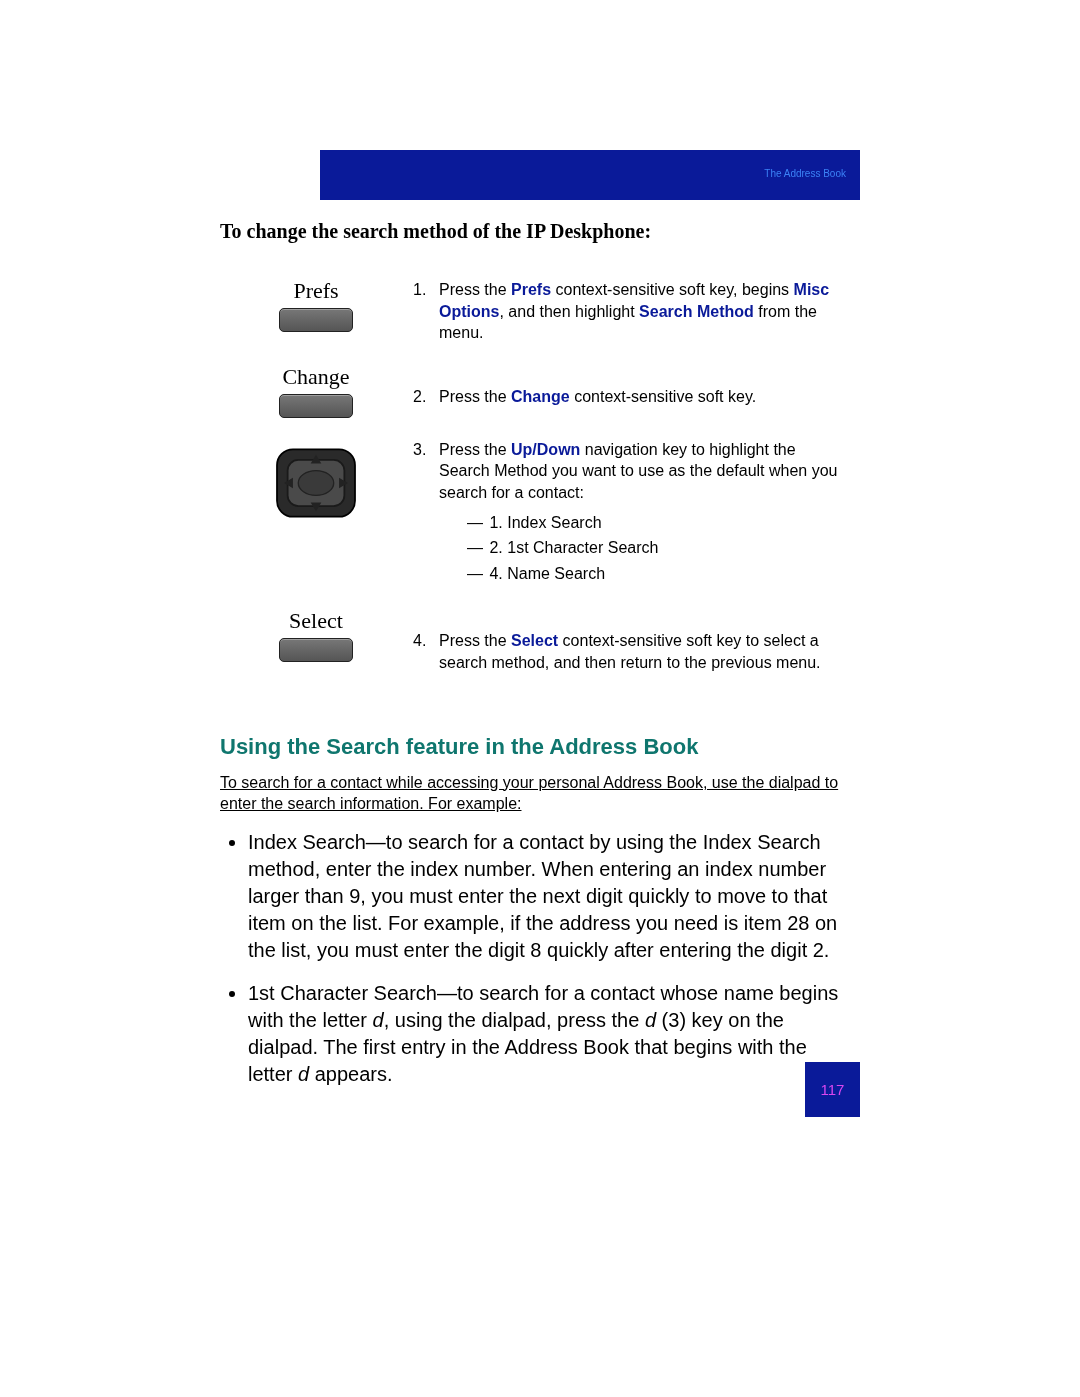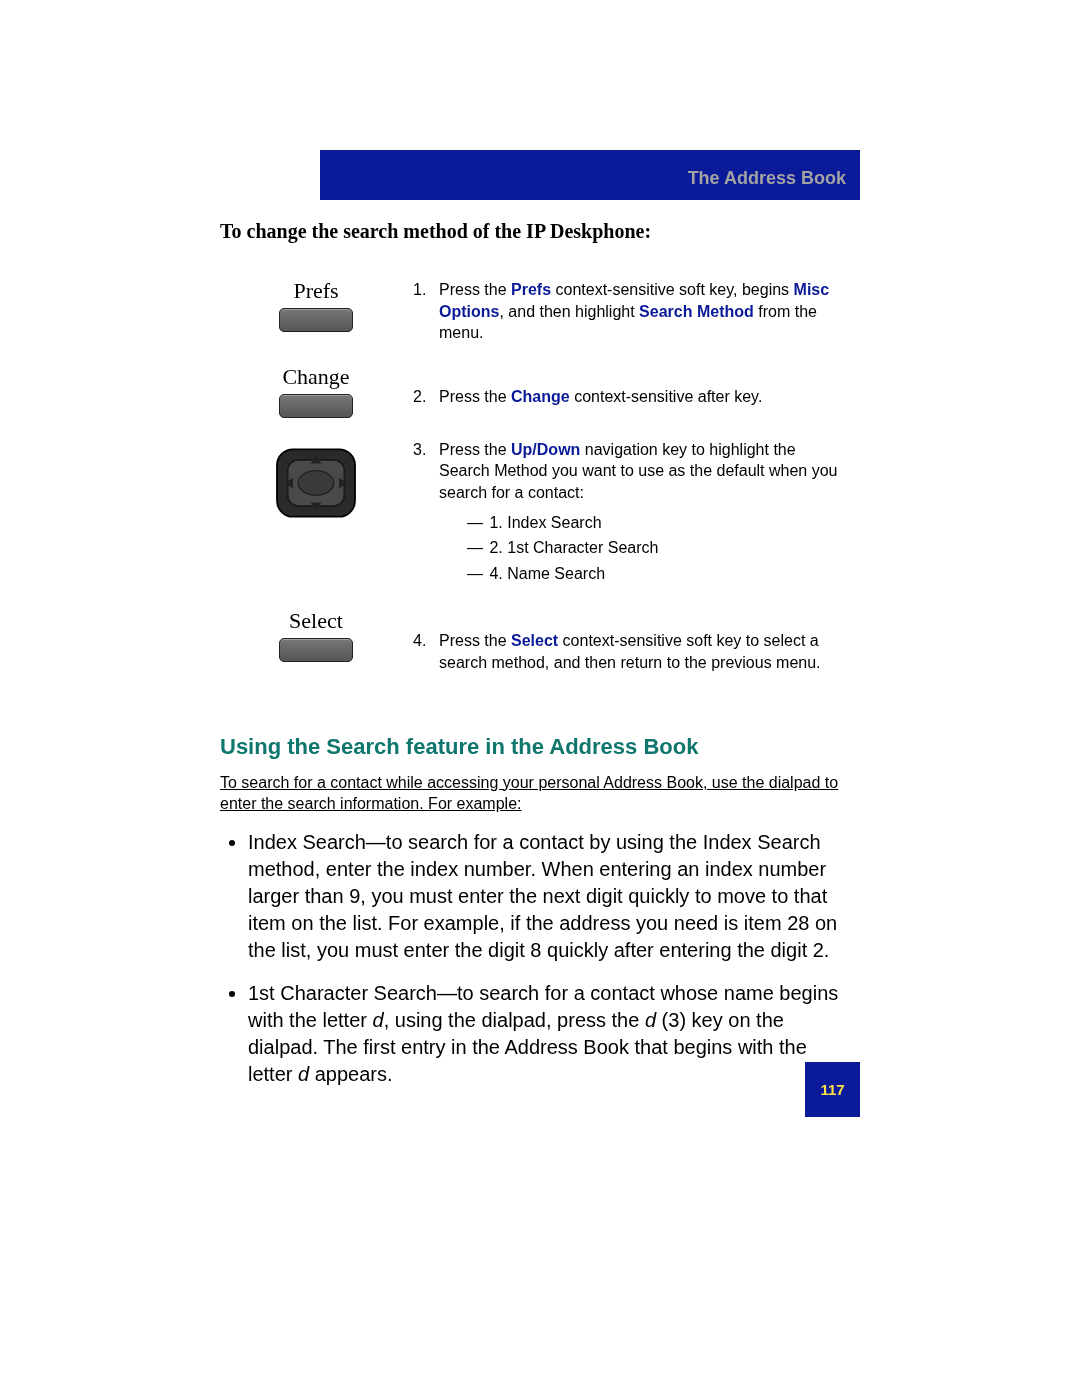--- a/index.html
+++ b/index.html
@@ -22,24 +22,24 @@
     top: 150px;
     left: 320px;
     width: 540px;
     height: 50px;
     background: #0a1a99;
   }
   .header-title {
     position: absolute;
     right: 14px;
     top: 18px;
-    color: #a3a3a3;
-    font-weight: bold;
+    color: #3b82f6;
+    font-weight: normal;
     font-family: "Trebuchet MS", Arial, sans-serif;
-    font-size: 18px;
+    font-size: 10px;
   }
   .content {
     position: absolute;
     top: 220px;
     left: 220px;
     width: 620px;
   }
   .section-intro {
     font-weight: bold;
     font-size: 20px;
@@ -122,22 +122,22 @@
   .italic {
     font-style: italic;
   }
   .page-number-box {
     position: absolute;
     right: 220px;
     bottom: 280px;
     width: 55px;
     height: 55px;
     background: #0a1a99;
-    color: #fde047;
-    font-weight: bold;
+    color: #d946ef;
+    font-weight: normal;
     font-family: "Trebuchet MS", Arial, sans-serif;
     font-size: 15px;
     display: flex;
     align-items: center;
     justify-content: center;
   }
   
   .ol-step {
     display: flex;
   }
@@ -182,21 +182,21 @@
 
       <tr>
         <td class="key-col">
           <div class="key-label">Change</div>
           <div class="softkey-btn"></div>
         </td>
         <td class="step-text" style="padding-top:22px;">
           <div class="ol-step">
             <div class="ol-num">2.</div>
             <div class="ol-body">
-              <span>Press the </span><span class="blue-bold">Change</span><span> context-sensitive after key.</span>
+              <span>Press the </span><span class="blue-bold">Change</span><span> context-sensitive soft key.</span>
             </div>
           </div>
         </td>
       </tr>
 
       <tr>
         <td class="key-col" style="padding-top:6px;">
           <svg class="navkey" viewBox="0 0 100 88">
             <rect x="6" y="6" width="88" height="76" rx="18" ry="18" fill="#2a2a2a" stroke="#000" stroke-width="2"></rect>
             <rect x="18" y="18" width="64" height="52" rx="12" ry="12" fill="#4a4a4a" stroke="#1a1a1a" stroke-width="2"></rect>

